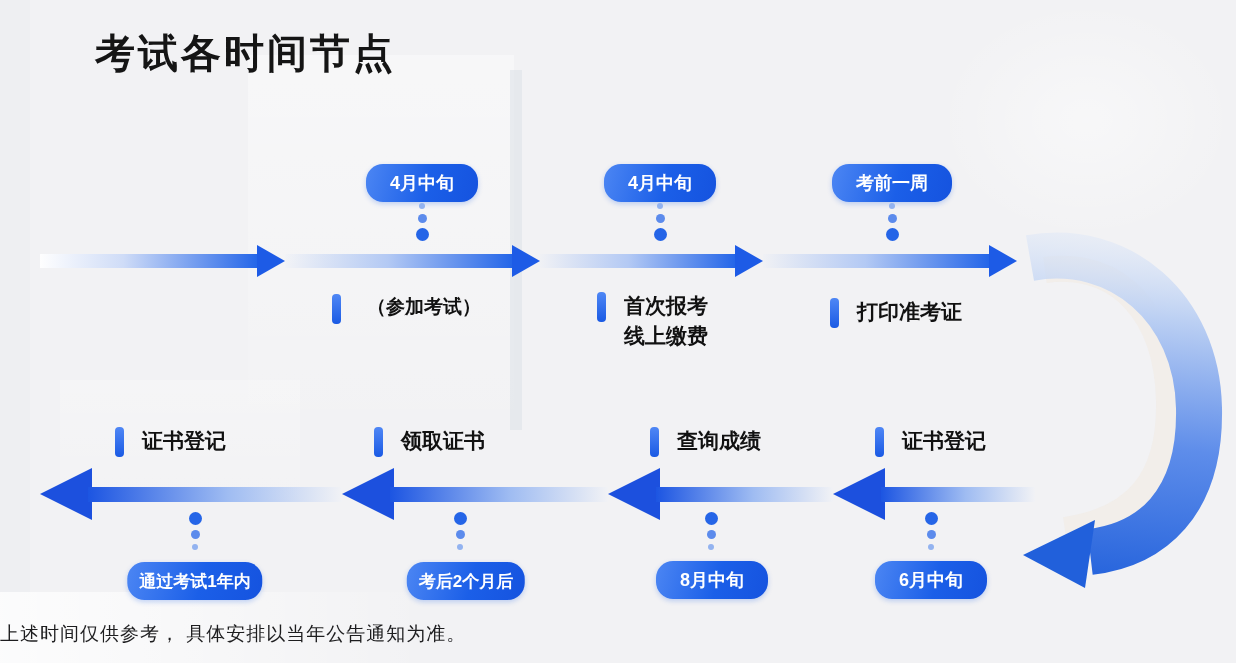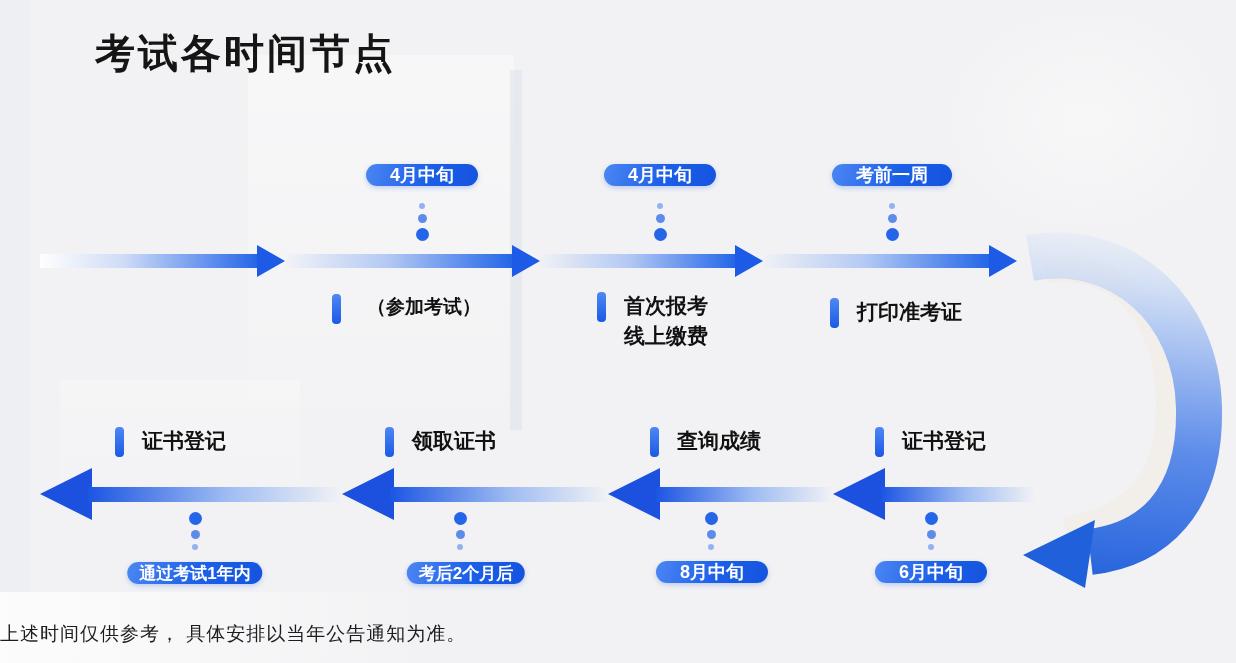--- a/index.html
+++ b/index.html
@@ -42,21 +42,21 @@
   .arr-l{height:56px;top:466px;}
   .arr-l .shaft{position:absolute;left:48px;right:0;top:21px;height:15px;
     background:linear-gradient(90deg,#1c55e2 0%,#9fbcf2 55%,rgba(238,243,252,.15) 100%);}
   .arr-l .head{position:absolute;left:0;top:2px;width:0;height:0;
     border-top:26px solid transparent;border-bottom:26px solid transparent;
     border-right:52px solid #1c50de;}
 
   
   .pill{
     position:absolute;transform:translateX(-50%);
-    height:22px;padding:0 24px;border-radius:17px;
+    height:38px;padding:0 24px;border-radius:17px;
     display:flex;align-items:center;justify-content:center;
     background:linear-gradient(105deg,#4c86f3 0%,#1b5fe8 55%,#1553df 100%);
     color:#fff;font-weight:700;font-size:18px;white-space:nowrap;
     box-shadow:0 2px 5px rgba(27,95,232,.25);
   }
   .pill.wide{padding:0 12px;font-size:17px;}
 
   
   .dots{position:absolute;width:16px;display:flex;flex-direction:column;align-items:center;gap:5px;}
   .dot{border-radius:50%;display:block;}
@@ -185,21 +185,21 @@
       <div class="ln">打印准考证</div>
     </div>
   </div>
 
   <div class="step tight" style="left:115px;top:426px">
     <span class="bar"></span>
     <div class="lines">
       <div class="ln">证书登记</div>
     </div>
   </div>
-  <div class="step tight" style="left:385px;top:426px">
+  <div class="step tight" style="left:374px;top:426px">
     <span class="bar"></span>
     <div class="lines">
       <div class="ln">领取证书</div>
     </div>
   </div>
   <div class="step tight" style="left:650px;top:426px">
     <span class="bar"></span>
     <div class="lines">
       <div class="ln">查询成绩</div>
     </div>

